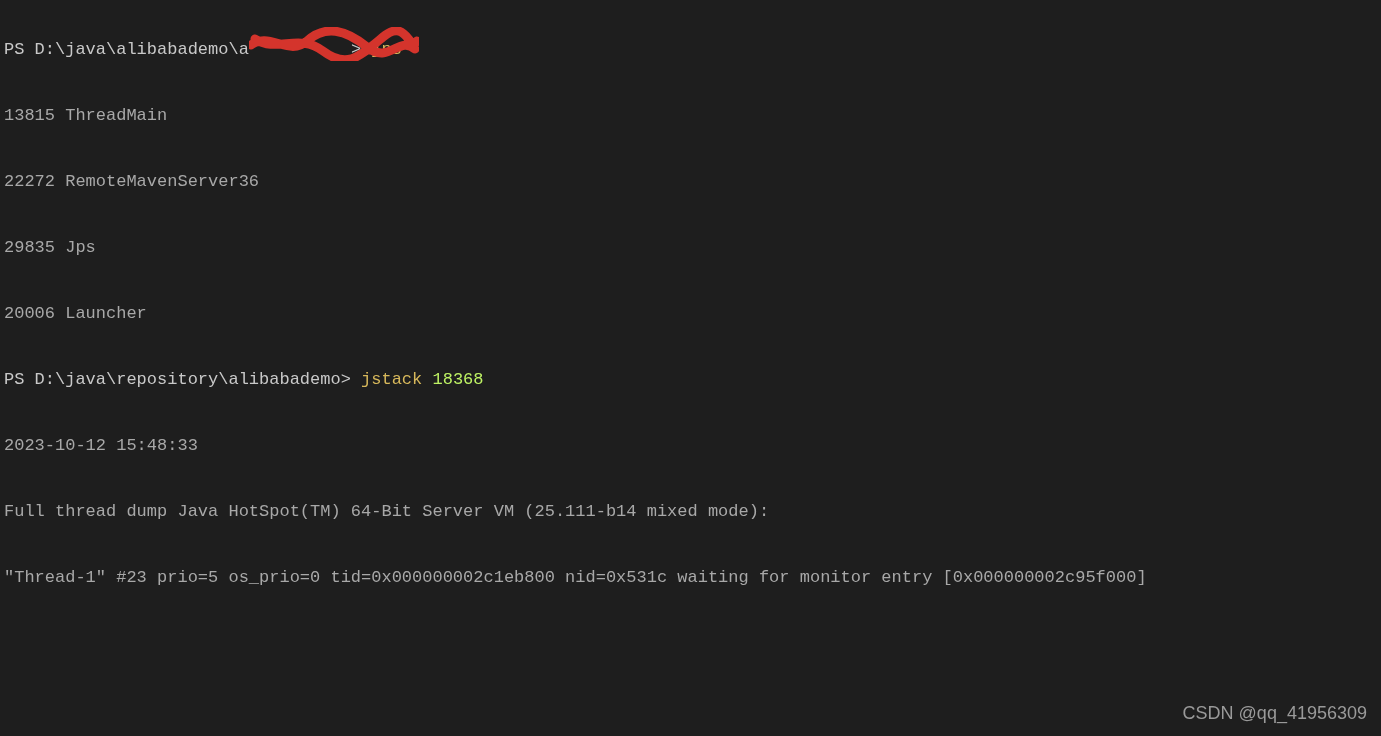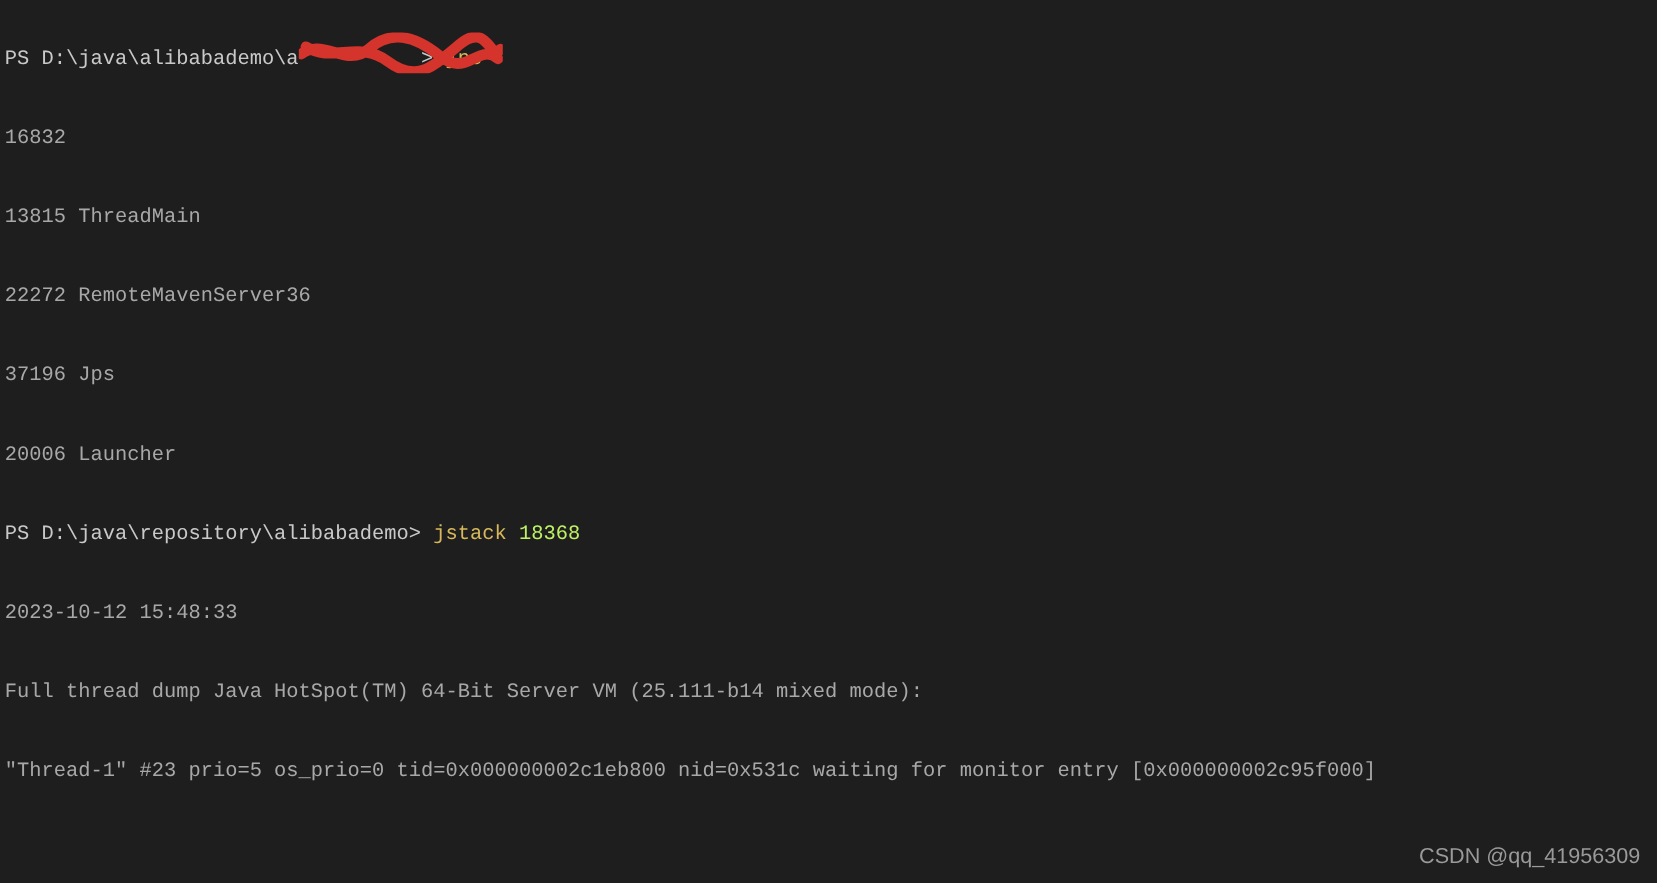--- a/index.html
+++ b/index.html
@@ -18,24 +18,23 @@
     color:#9a9a9a;font-family:Arial,Helvetica,sans-serif;
     font-size:18px;line-height:1;letter-spacing:0}
 </style>
 </head>
 <body>
 
 <div class="terminal">
 <div><span class="prompt">PS D:\java\alibabademo\a</span><span class="redact"><span class="redact-text">libabademo</span><svg width="170" height="34" viewBox="0 0 170 34">
           <path d="M2 18 C 20 4, 40 30, 58 14 S 96 2, 118 20 S 150 8, 166 22 M6 12 C 28 26, 50 6, 74 24 S 110 30, 134 10 S 160 26, 168 14" stroke="#d4342c" stroke-width="9" fill="none" stroke-linecap="round"></path>
         </svg></span><span class="prompt">&gt; </span><span class="cmd">jps</span></div>
-<div class="out">16832</div>
 <div class="out">13815 ThreadMain</div>
 <div class="out">22272 RemoteMavenServer36</div>
-<div class="out">37196 Jps</div>
+<div class="out">29835 Jps</div>
 <div class="out">20006 Launcher</div>
 <div><span class="prompt">PS D:\java\repository\alibabademo&gt; </span><span class="cmd">jstack</span><span class="arg"> 18368</span></div>
 <div class="out">2023-10-12 15:48:33</div>
 <div class="out">Full thread dump Java HotSpot(TM) 64-Bit Server VM (25.111-b14 mixed mode):</div>
 <div class="out">"Thread-1" #23 prio=5 os_prio=0 tid=0x000000002c1eb800 nid=0x531c waiting for monitor entry [0x000000002c95f000]</div>
 
 
 
 
 

